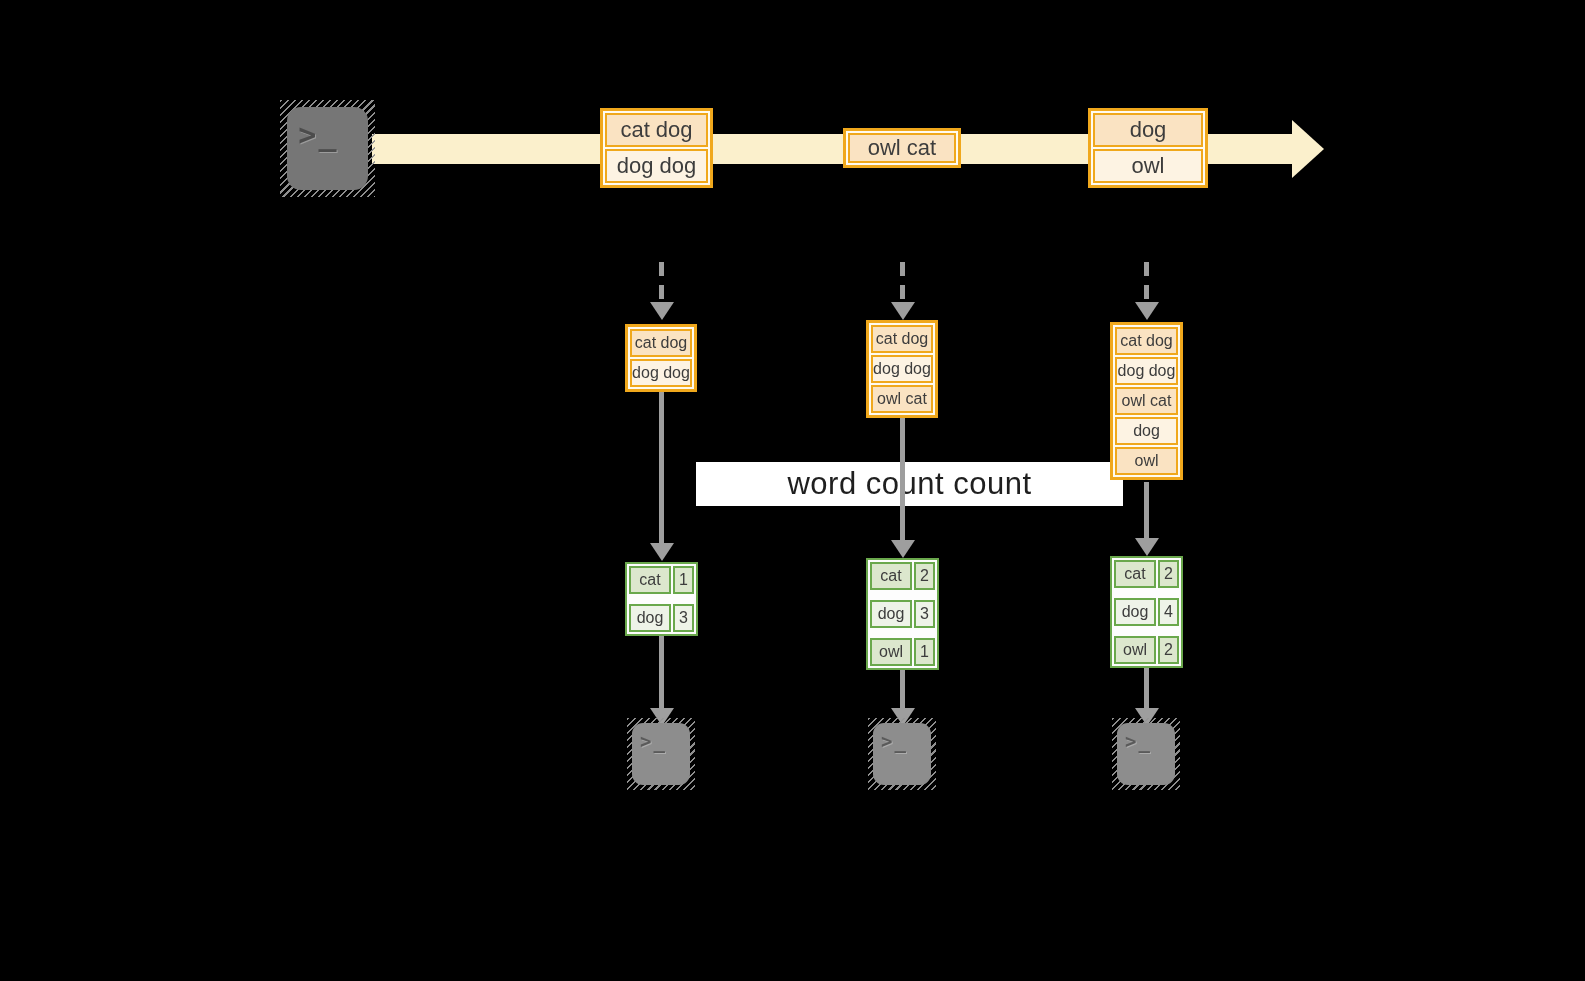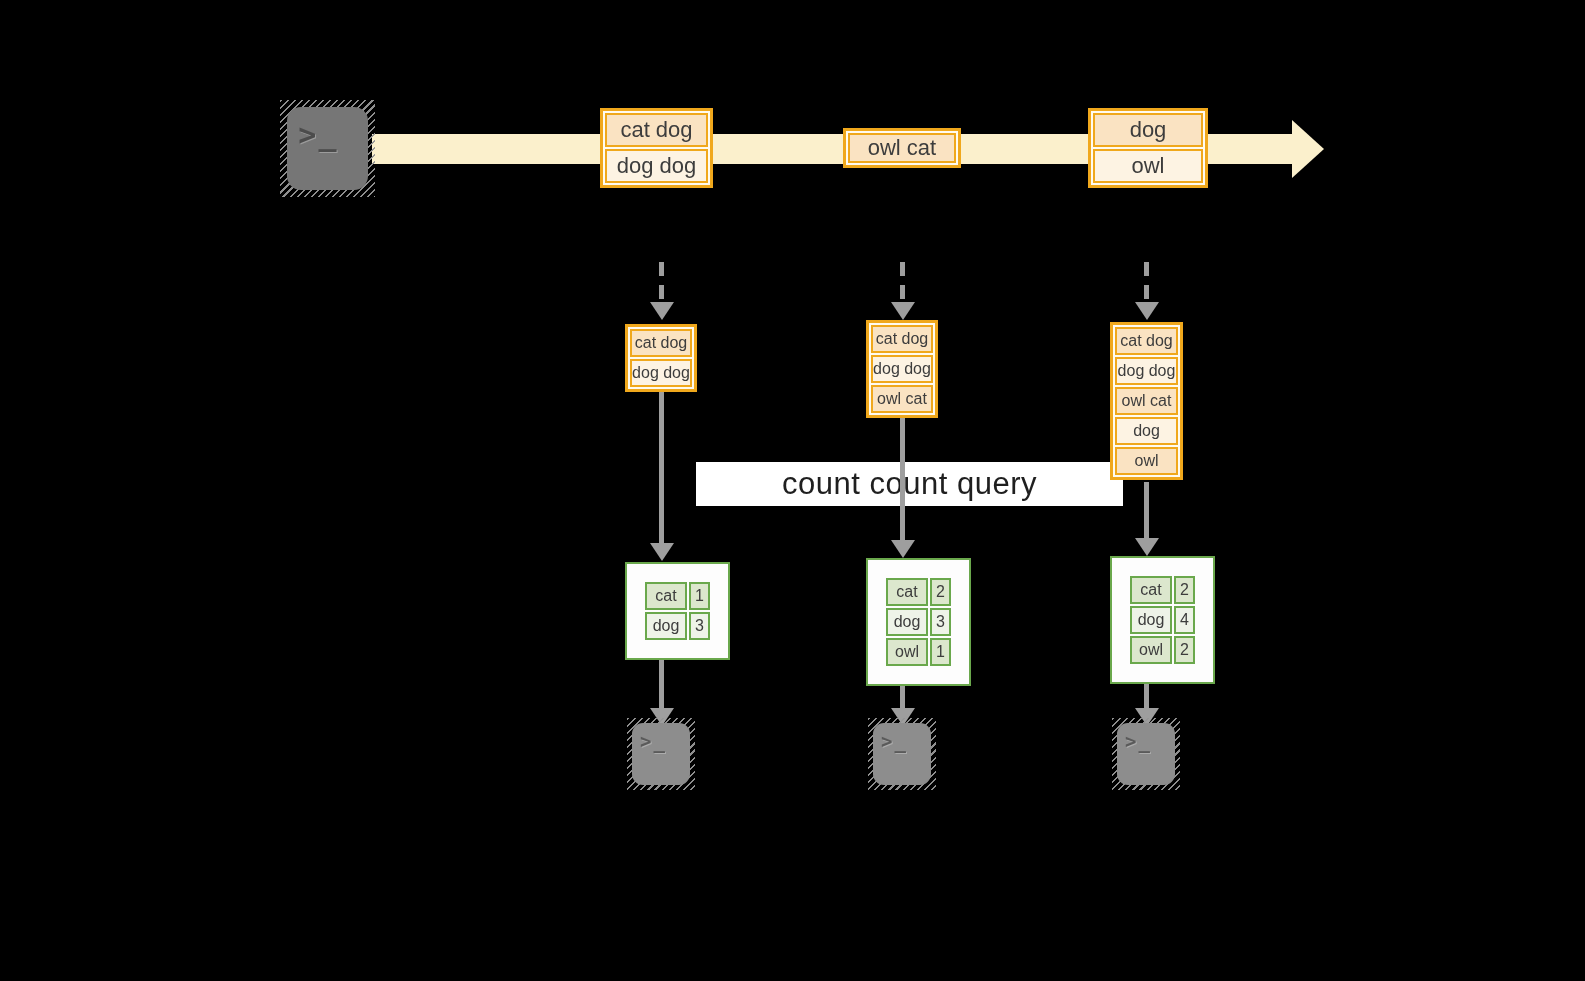--- a/index.html
+++ b/index.html
@@ -50,21 +50,21 @@
   .ocell{border:2px solid var(--amber);display:flex;align-items:center;justify-content:center;
     color:var(--ink);}
   .ocell:nth-child(odd){background:var(--peach);}
   .ocell:nth-child(even){background:var(--cream);}
   .obox.record .ocell{height:34px;font-size:22px;}
   .obox.record.single .ocell{height:30px;}
   .obox.state .ocell{height:28px;font-size:16px;}
 
   
   .gtable{position:absolute;border:2px solid var(--green);background:#fdfdfd;
-    padding:18px;display:flex;flex-direction:column;gap:2px;z-index:3;}
+    padding:2px;display:flex;flex-direction:column;gap:10px;z-index:3;}
   .grow{display:flex;gap:2px;}
   .gcell{border:2px solid var(--green);height:28px;display:flex;align-items:center;
     justify-content:center;font-size:16px;color:var(--ink);}
   .gword{width:42px;}
   .gnum{width:21px;}
   .grow:nth-child(odd) .gcell{background:var(--grow-odd);}
   .grow:nth-child(even) .gcell{background:var(--grow-even);}
 
   
   .banner{position:absolute;left:696px;top:462px;width:427px;height:44px;background:#ffffff;
@@ -111,21 +111,21 @@
     <div class="ocell">owl cat</div>
   </div>
   <div class="obox state" style="left:1110px;top:322px;width:73px;">
     <div class="ocell">cat dog</div>
     <div class="ocell">dog dog</div>
     <div class="ocell">owl cat</div>
     <div class="ocell">dog</div>
     <div class="ocell">owl</div>
   </div>
 
-  <div class="banner">count count query</div>
+  <div class="banner">word count count</div>
 
   <div class="varrow" style="left:659px;top:388px;height:155px;"></div>
   <div class="varrow" style="left:900px;top:416px;height:124px;"></div>
   <div class="varrow" style="left:1144px;top:482px;height:56px;"></div>
 
   <div class="gtable" style="left:625px;top:562px;">
     <div class="grow">
       <div class="gcell gword">cat</div>
       <div class="gcell gnum">1</div>
     </div>

